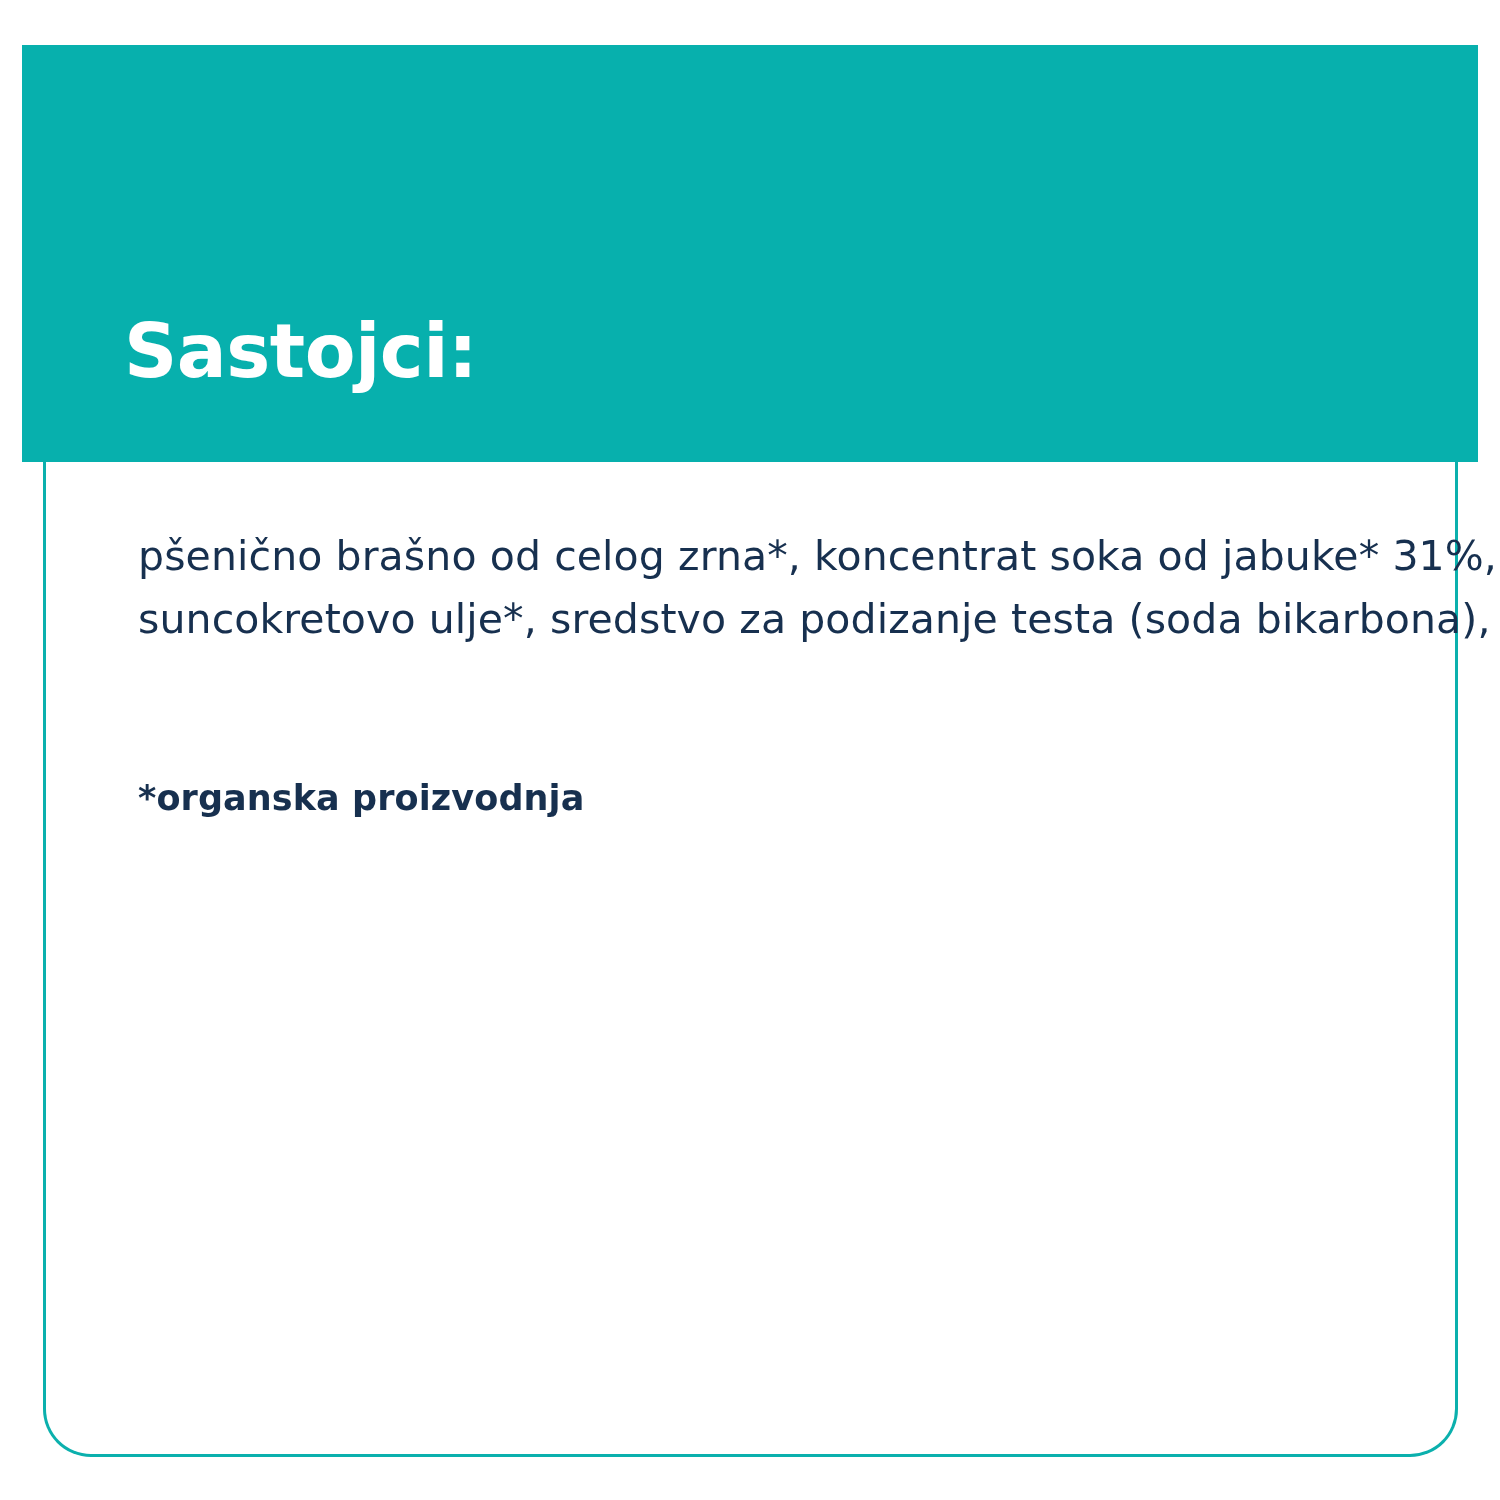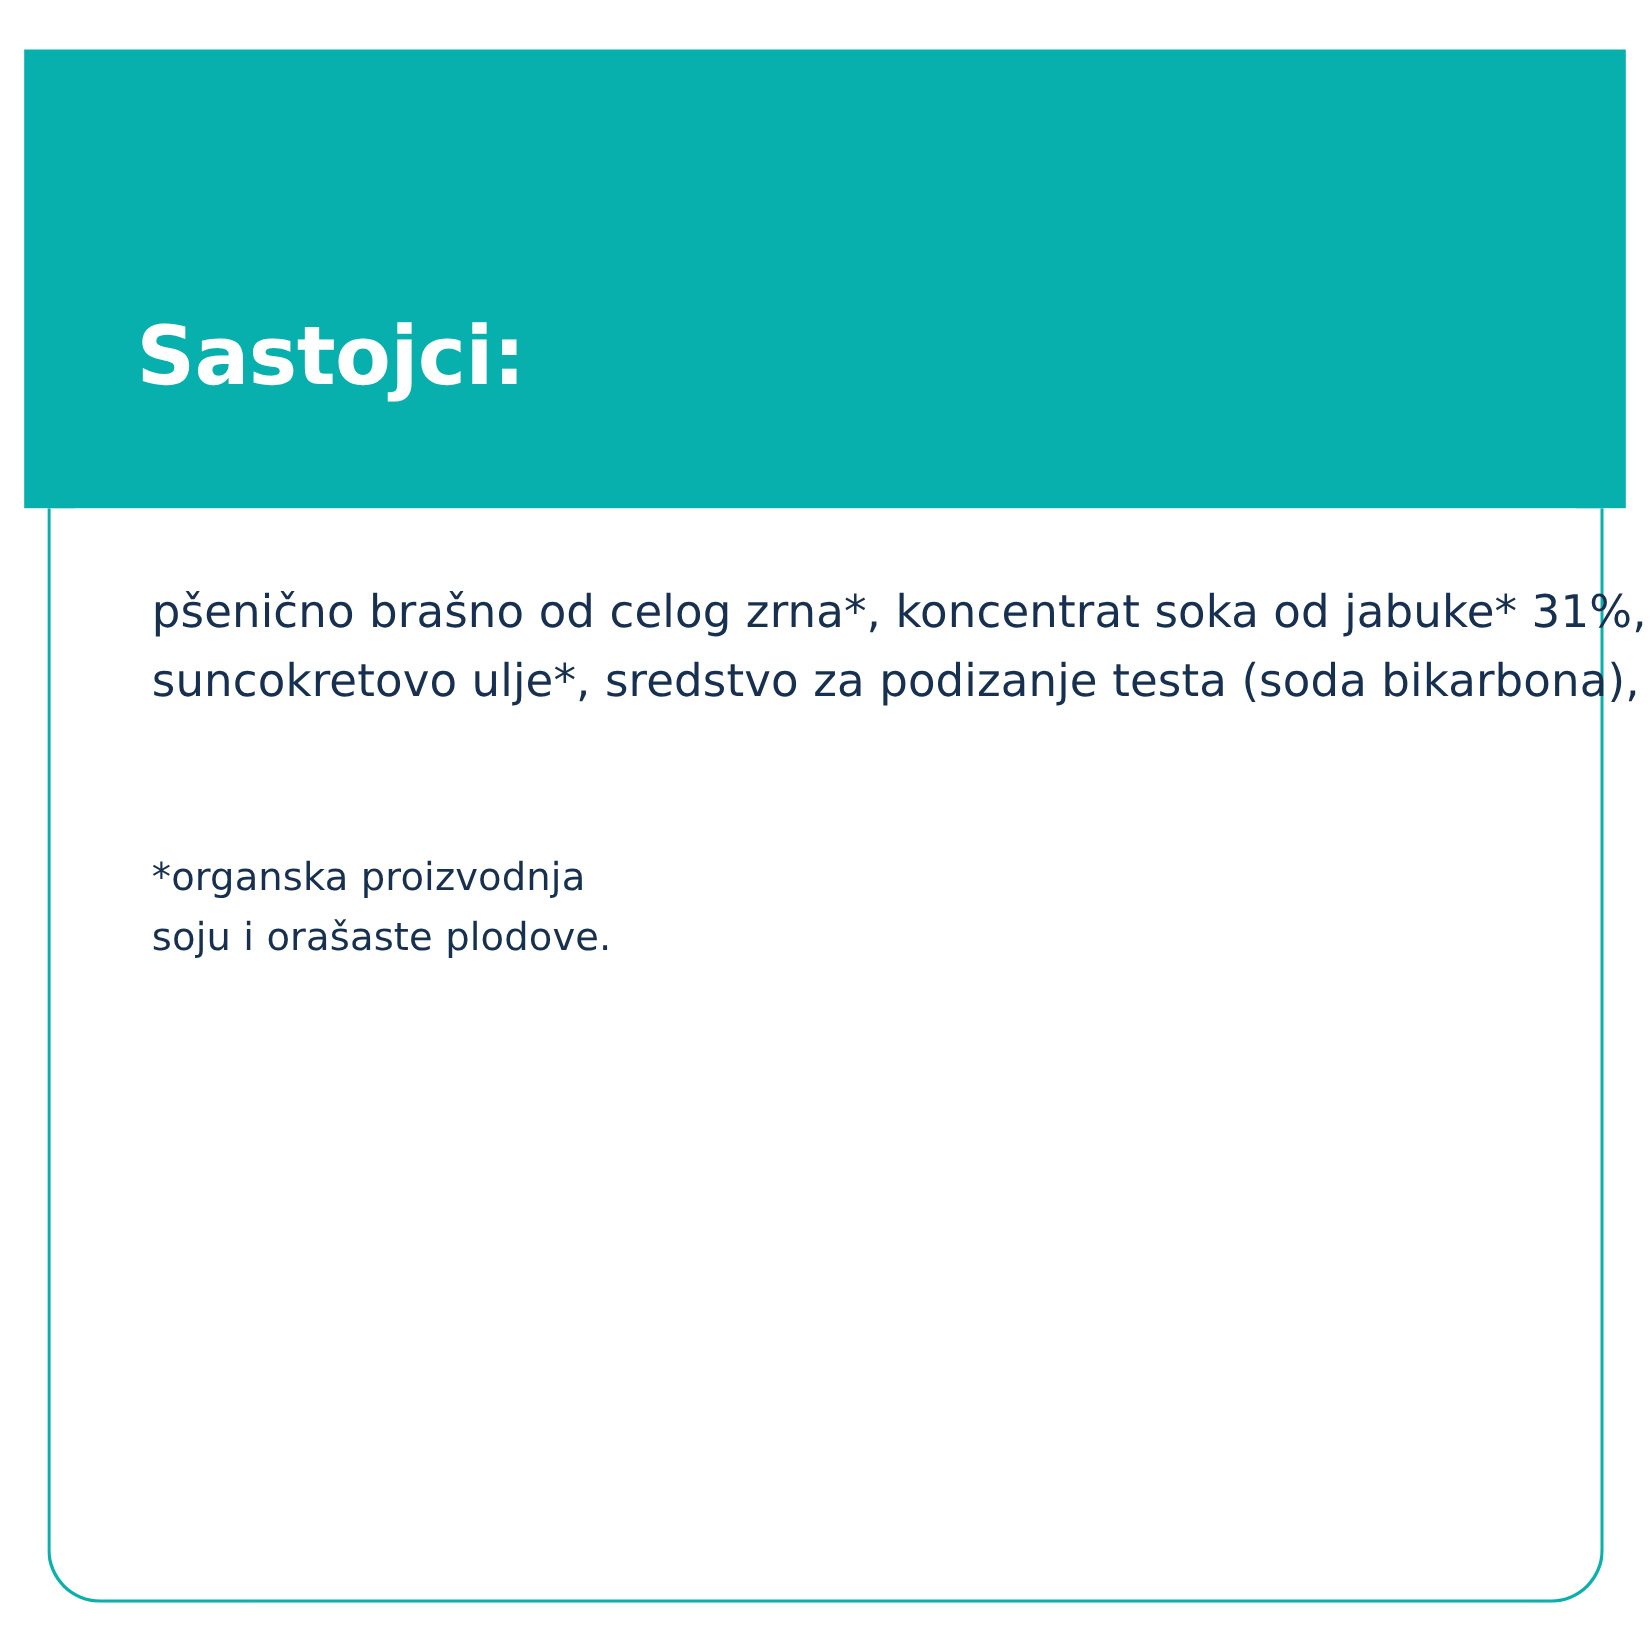--- a/index.html
+++ b/index.html
@@ -46,21 +46,21 @@
     left: 0;
     top: 0;
     width: 1456px;
     height: 417px;           
     background: #07B0AD;
   }
 
   .header-title {
     position: absolute;
     left: 102px;             
-    top: 242px;
+    top: 269px;
     margin: 0;
     color: #ffffff;
     font-family: "DejaVu Sans", "Liberation Sans", sans-serif;
     font-size: 74px;
     font-weight: 700;
     letter-spacing: -0.5px;
     line-height: 1;
     white-space: nowrap;
   }
 
@@ -82,21 +82,21 @@
     color: #17304F;
     letter-spacing: 0.1px;
   }
   .ingredients .ln { display: block; white-space: pre; }
 
   .notes {
     margin: 0;
     padding-top: 120px;
     font-size: 35px;
     line-height: 55px;
-    font-weight: 400;
+    font-weight: 700;
     color: #17304F;
     letter-spacing: 0.1px;
   }
   .notes .ln { display: block; white-space: pre; }
 </style>
 </head>
 <body>
 
 <div class="card">
 
@@ -108,17 +108,16 @@
 
   <div class="card-content">
 
     <p class="ingredients">
       <span class="ln">pšenično brašno od celog zrna*, koncentrat soka od jabuke* 31%,</span>
       <span class="ln">suncokretovo ulje*, sredstvo za podizanje testa (soda bikarbona),</span>
     </p>
 
     <p class="notes">
       <span class="ln">*organska proizvodnja</span>
-      <span class="ln">soju i orašaste plodove.</span>
     </p>
 
   </div>
 </div>
 
 </body></html>

